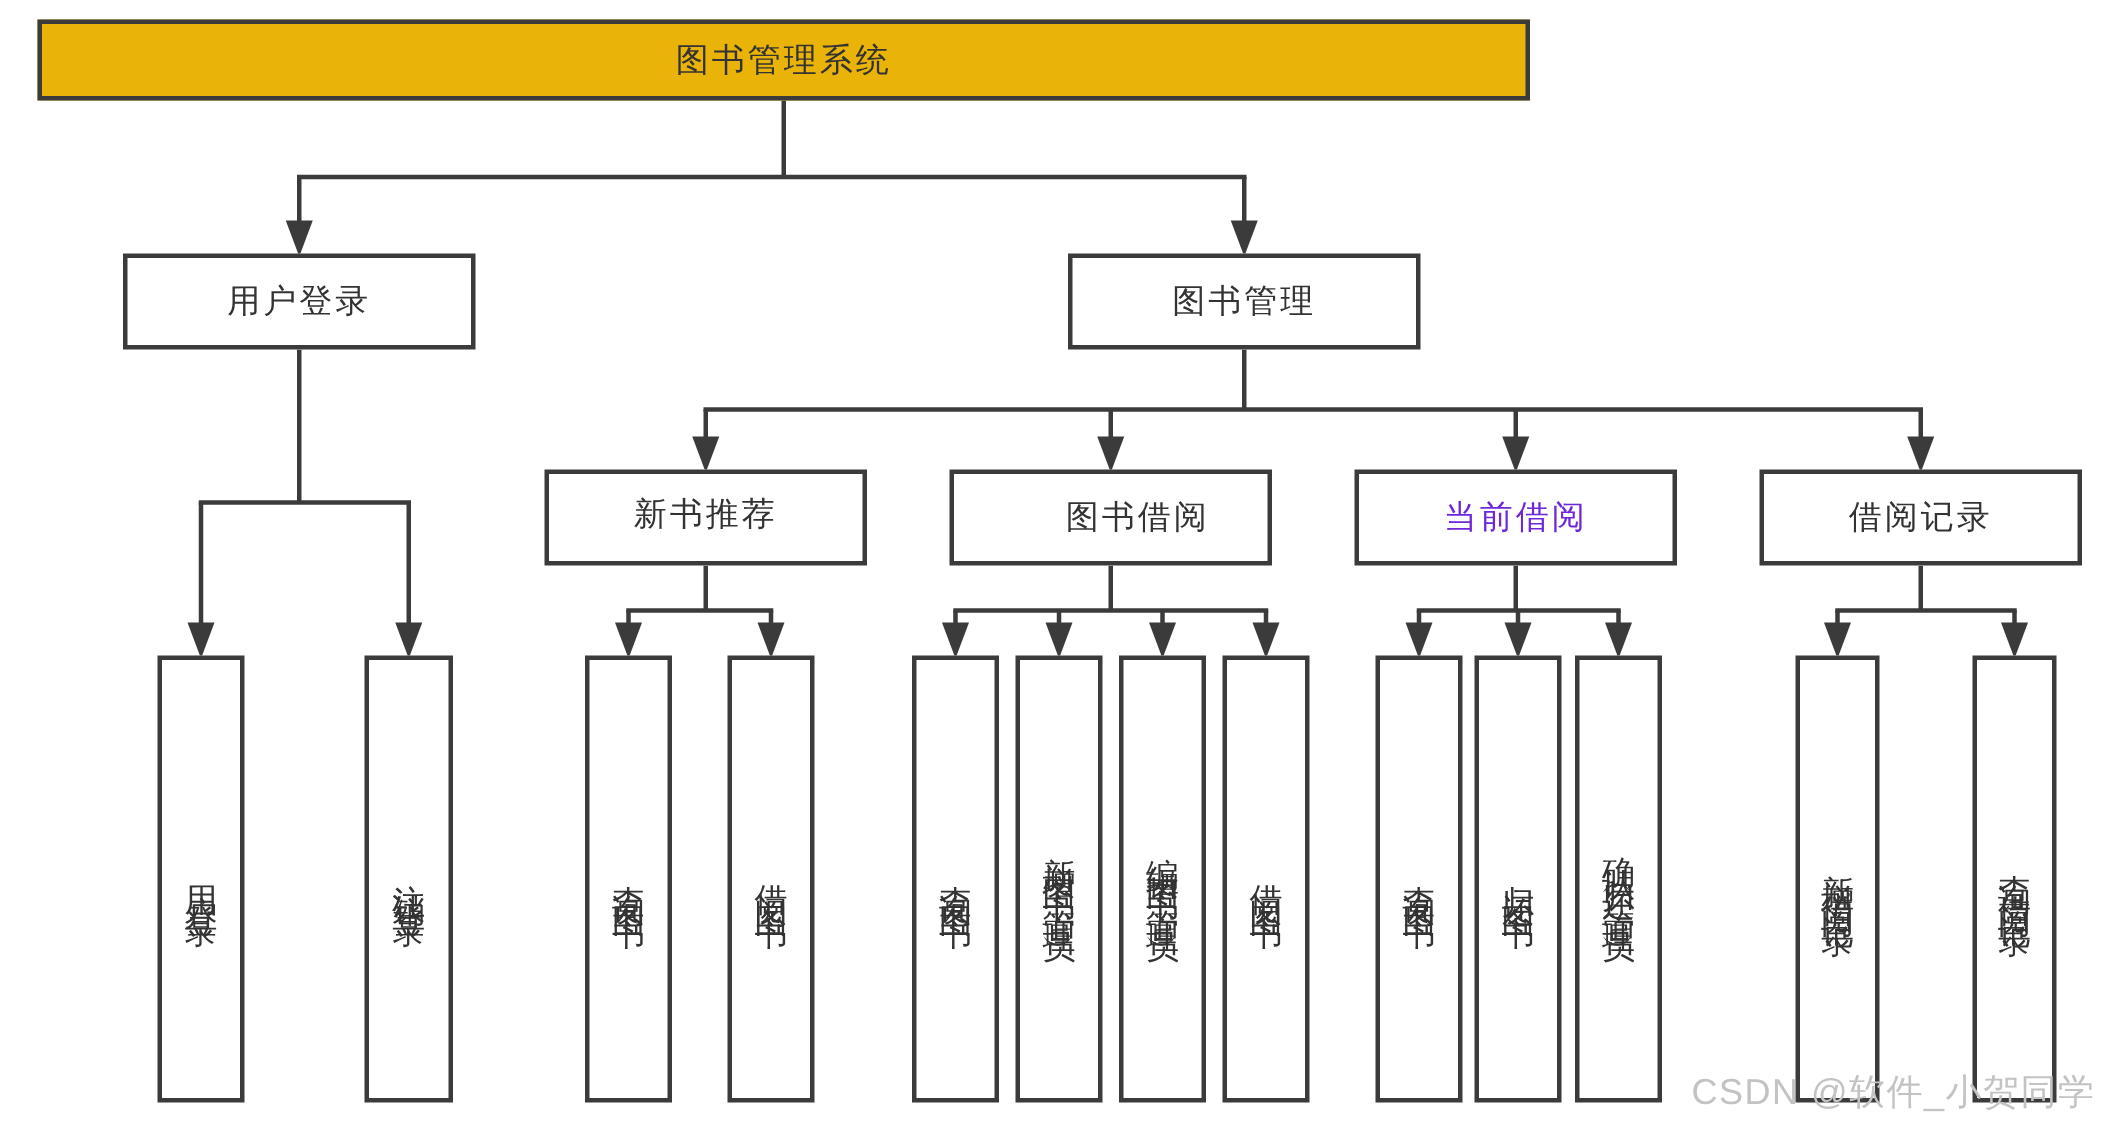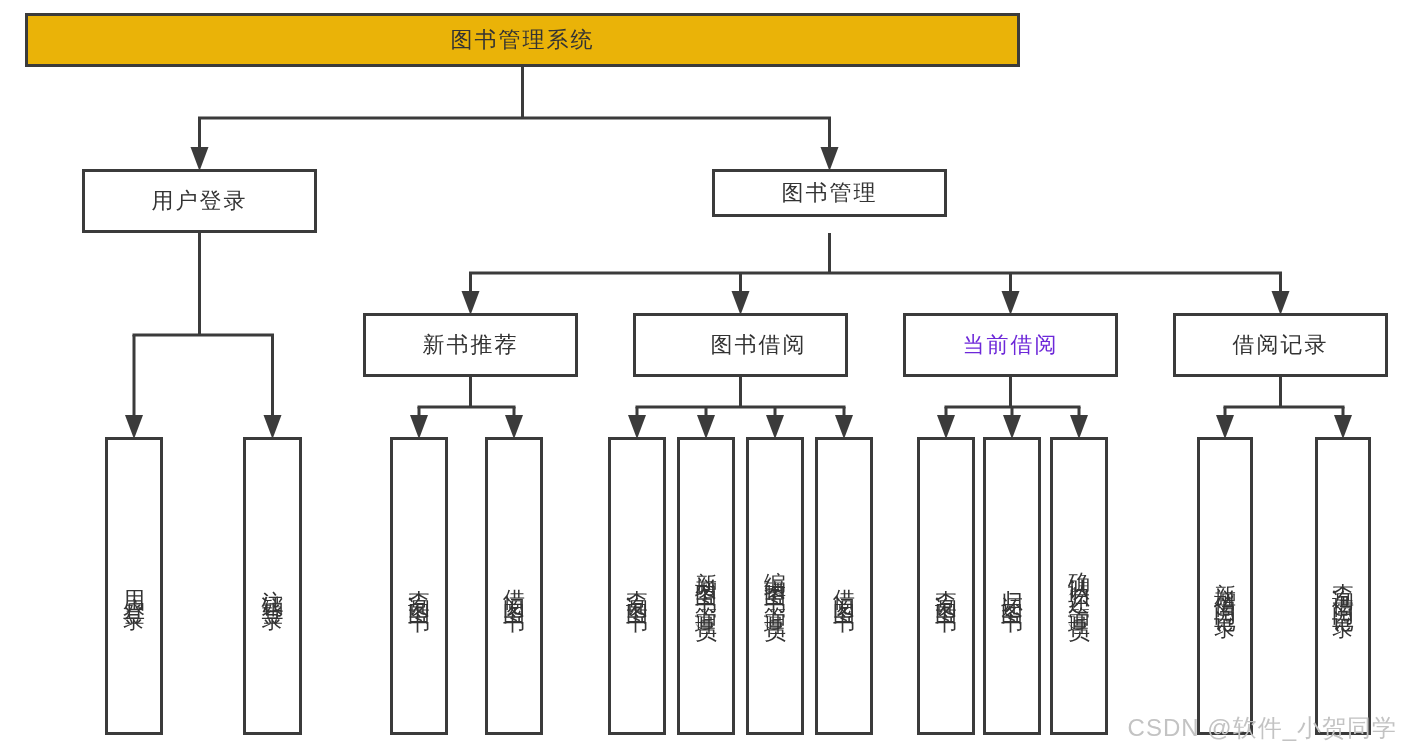--- a/index.html
+++ b/index.html
@@ -111,25 +111,25 @@
       <line x1="1343" y1="407" x2="1343" y2="419" stroke="#3b3b3b" stroke-width="3"></line>
       <polygon points="1334,415 1352,415 1343,439" fill="#3b3b3b"></polygon>
     </svg>
   <div id="nodes">
       <div class="node" style="left: 25px; top: 13px; width: 995px; height: 54px; border-color: rgb(59, 59, 59); background: #eab308;">
         <span class="lbl" style="color: rgb(51, 51, 51);">图书管理系统</span>
       </div>
       <div class="node" style="left: 82px; top: 169px; width: 235px; height: 64px; border-color: rgb(59, 59, 59); background: rgb(255, 255, 255);">
         <span class="lbl" style="color: rgb(51, 51, 51);">用户登录</span>
       </div>
-      <div class="node" style="left: 712px; top: 169px; width: 235px; height: 48px; border-color: rgb(59, 59, 59); background: rgb(255, 255, 255);">
+      <div class="node" style="left: 712px; top: 169px; width: 235px; height: 64px; border-color: rgb(59, 59, 59); background: rgb(255, 255, 255);">
         <span class="lbl" style="color: rgb(51, 51, 51);">图书管理</span>
       </div>
       <div class="node" style="left: 363px; top: 313px; width: 215px; height: 64px; border-color: rgb(59, 59, 59); background: rgb(255, 255, 255);">
-        <span class="lbl" style="color: rgb(51, 51, 51);">新书推荐</span>
+        <span class="lbl" style="color: rgb(51, 51, 51); font-family: Liberation Mono, monospace;">新书推荐</span>
       </div>
       <div class="node" style="left: 633px; top: 313px; width: 215px; height: 64px; border-color: rgb(59, 59, 59); background: rgb(255, 255, 255); padding-left: 36px;">
         <span class="lbl" style="color: rgb(51, 51, 51);">图书借阅</span>
       </div>
       <div class="node" style="left: 903px; top: 313px; width: 215px; height: 64px; border-color: rgb(59, 59, 59); background: rgb(255, 255, 255);">
         <span class="lbl" style="color: #6d28d9;">当前借阅</span>
       </div>
       <div class="node" style="left: 1173px; top: 313px; width: 215px; height: 64px; border-color: rgb(59, 59, 59); background: rgb(255, 255, 255);">
         <span class="lbl" style="color: rgb(51, 51, 51);">借阅记录</span>
       </div>

